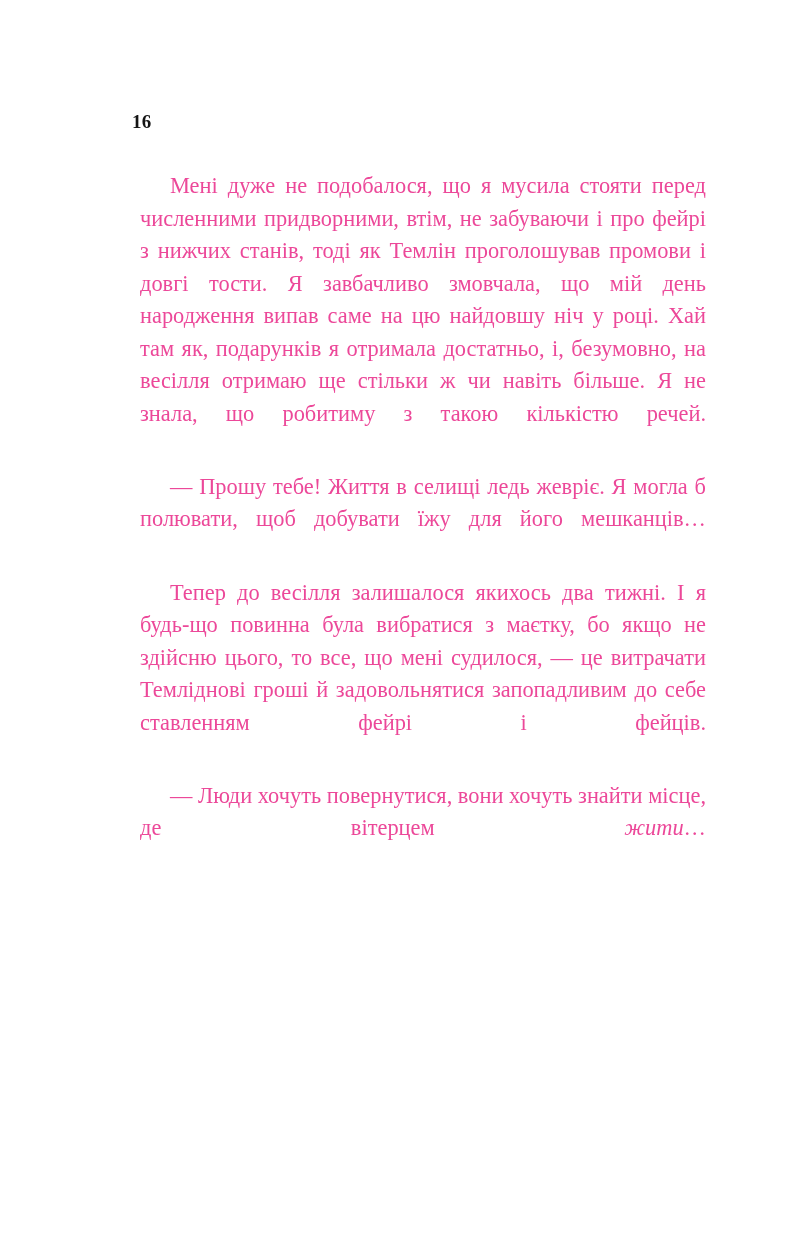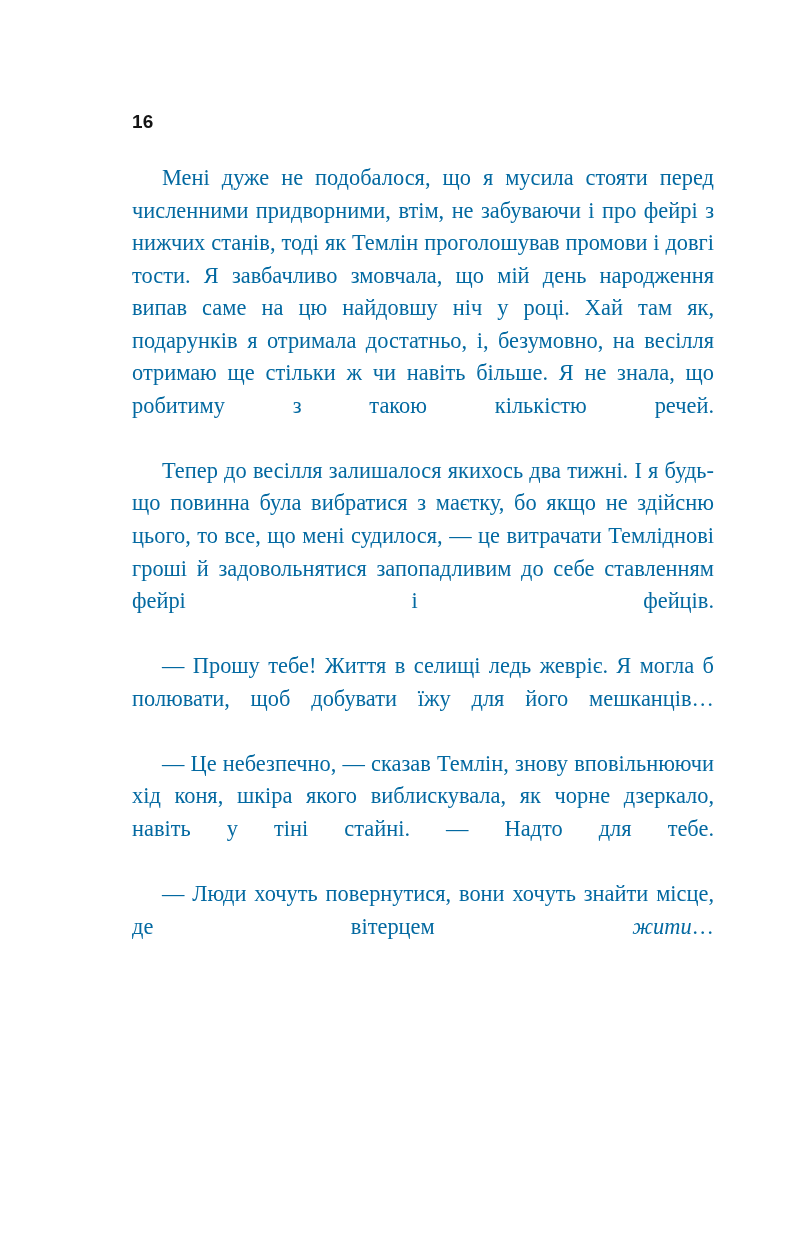--- a/index.html
+++ b/index.html
@@ -22,46 +22,46 @@
     width: 800px;
     height: 1255px;
     background: #ffffff;
     box-sizing: border-box;
   }
 
   .folio {
     position: absolute;
     left: 132px;
     top: 112px;
-    font-family: Liberation Sans, sans-serif;
+    font-family: Liberation Serif, serif;
     font-weight: bold;
     font-size: 19px;
     line-height: 1;
     color: #141414;
     letter-spacing: 0.2px;
   }
 
   .text-block {
     position: absolute;
     left: 132px;
     top: 162px;
     width: 582px;
   }
 
   p.para {
-    margin: 0;
+    margin: 8px;
     font-size: 22.4px;
     line-height: 32.55px;
     text-align: justify;
     text-justify: inter-word;
     text-indent: 30px;
     hyphens: manual;
     -webkit-hyphens: manual;
     word-spacing: -0.1px;
-    color: #0369a1;
+    color: #ec4899;
   }
 
   p.para:last-child {
     text-align: justify;
   }
 
   
   p.para::after {
     content: "";
     display: inline-block;
@@ -75,22 +75,21 @@
 </head>
 <body style="background: rgb(255, 255, 255); color: rgb(26, 26, 26);">
 
 <div class="page">
 
   <div class="folio">16</div>
 
   <div class="text-block">
 
     <p class="para">Мені дуже не подобалося, що я мусила стояти перед численними придворними, втім, не забуваючи і про фейрі з нижчих станів, тоді як Темлін проголошував промови і довгі тости. Я завбачливо змовчала, що мій день народження випав саме на цю найдовшу ніч у році. Хай там як, подарунків я отримала достатньо, і, безумовно, на весілля отримаю ще стільки ж чи навіть більше. Я не знала, що робитиму з такою кількістю речей.</p>
+    <p class="para">— Прошу тебе! Життя в селищі ледь жевріє. Я могла б полювати, щоб добувати їжу для його мешканців…</p>
     <p class="para">Тепер до весілля залишалося якихось два тижні. І я будь-що повинна була вибратися з маєтку, бо якщо не здійсню цього, то все, що мені судилося, — це витрачати Темліднові гроші й задовольнятися запопадливим до себе ставленням фейрі і фейців.</p>
-    <p class="para">— Прошу тебе! Життя в селищі ледь жевріє. Я могла б полювати, щоб добувати їжу для його мешканців…</p>
-    <p class="para">— Це небезпечно, — сказав Темлін, знову вповільнюючи хід коня, шкіра якого виблискувала, як чорне дзеркало, навіть у тіні стайні. — Надто для тебе.</p>
 
     <p class="para">
       <span>— Люди хочуть повернутися, вони хочуть знайти місце, де вітерцем </span><em class="italic">жити</em><span>…</span>
     </p>
 
   </div>
 </div>
 
 </body></html>

